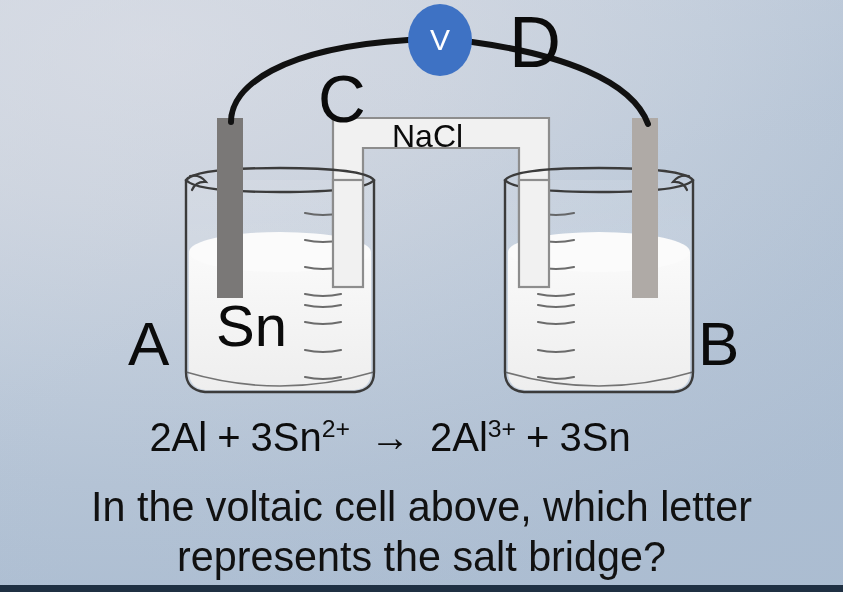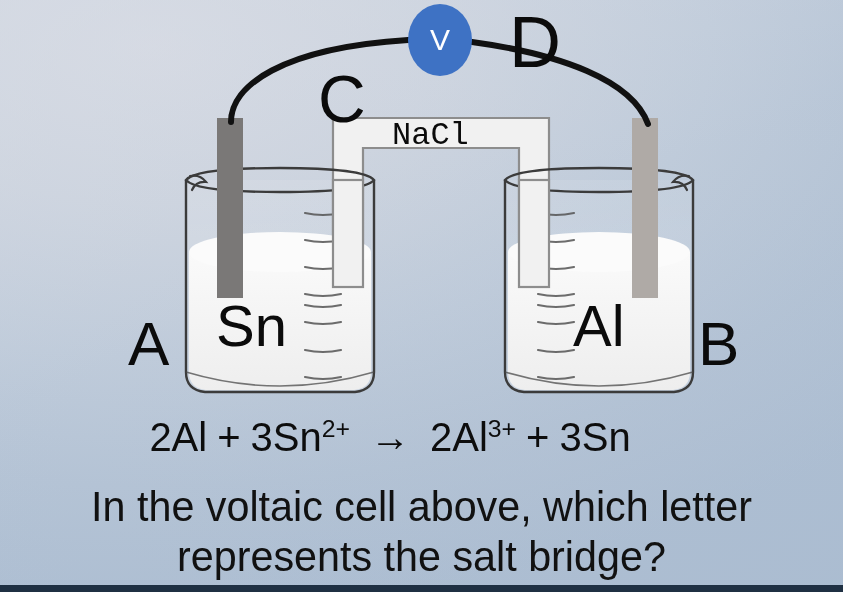--- a/index.html
+++ b/index.html
@@ -47,21 +47,20 @@
   #label-D { left: 509px; top: 6px;   font-size: 72px; }
 
   
   #label-sn { left: 200px; top: 297px; font-size: 58px; margin-left: 16px; }
   #label-al { left: 573px; top: 297px; font-size: 58px; }
 
   
   #label-nacl {
     left: 392px; top: 120px;
     font-size: 32px;
-    font-family: Liberation Mono, monospace;
   }
 
   
   #vm-letter {
     position: absolute;
     left: 409px; top: 11px;
     width: 62px; height: 58px;
     display: flex; align-items: center; justify-content: center;
     color: #ffffff;
     font-size: 30px;
@@ -188,21 +187,20 @@
     <path d="M472,42 C560,54 632,80 648,124" fill="none" stroke="#111111" stroke-width="6" stroke-linecap="round"></path>
 
     <ellipse cx="440" cy="40" rx="32" ry="36" fill="#3e72c4"></ellipse>
   </svg>
 
   <div id="vm-letter">V</div>
 
   <div class="txt" id="label-nacl">NaCl</div>
 
   <div class="txt" id="label-sn">Sn</div>
-  <div class="txt" id="label-al">Al</div>
 
   <div class="txt letter" id="label-A">A</div>
   <div class="txt letter" id="label-B">B</div>
   <div class="txt letter" id="label-C">C</div>
   <div class="txt letter" id="label-D">D</div>
 
   <div id="equation">
     <span>2Al</span><span class="sp"></span><span>+</span><span class="sp"></span><span>3Sn</span><sup>2+</sup><span class="sp"></span><span class="sp"></span><span>→</span><span class="sp"></span><span class="sp"></span><span>2Al</span><sup>3+</sup><span class="sp"></span><span>+</span><span class="sp"></span><span>3Sn</span>
   </div>
 

